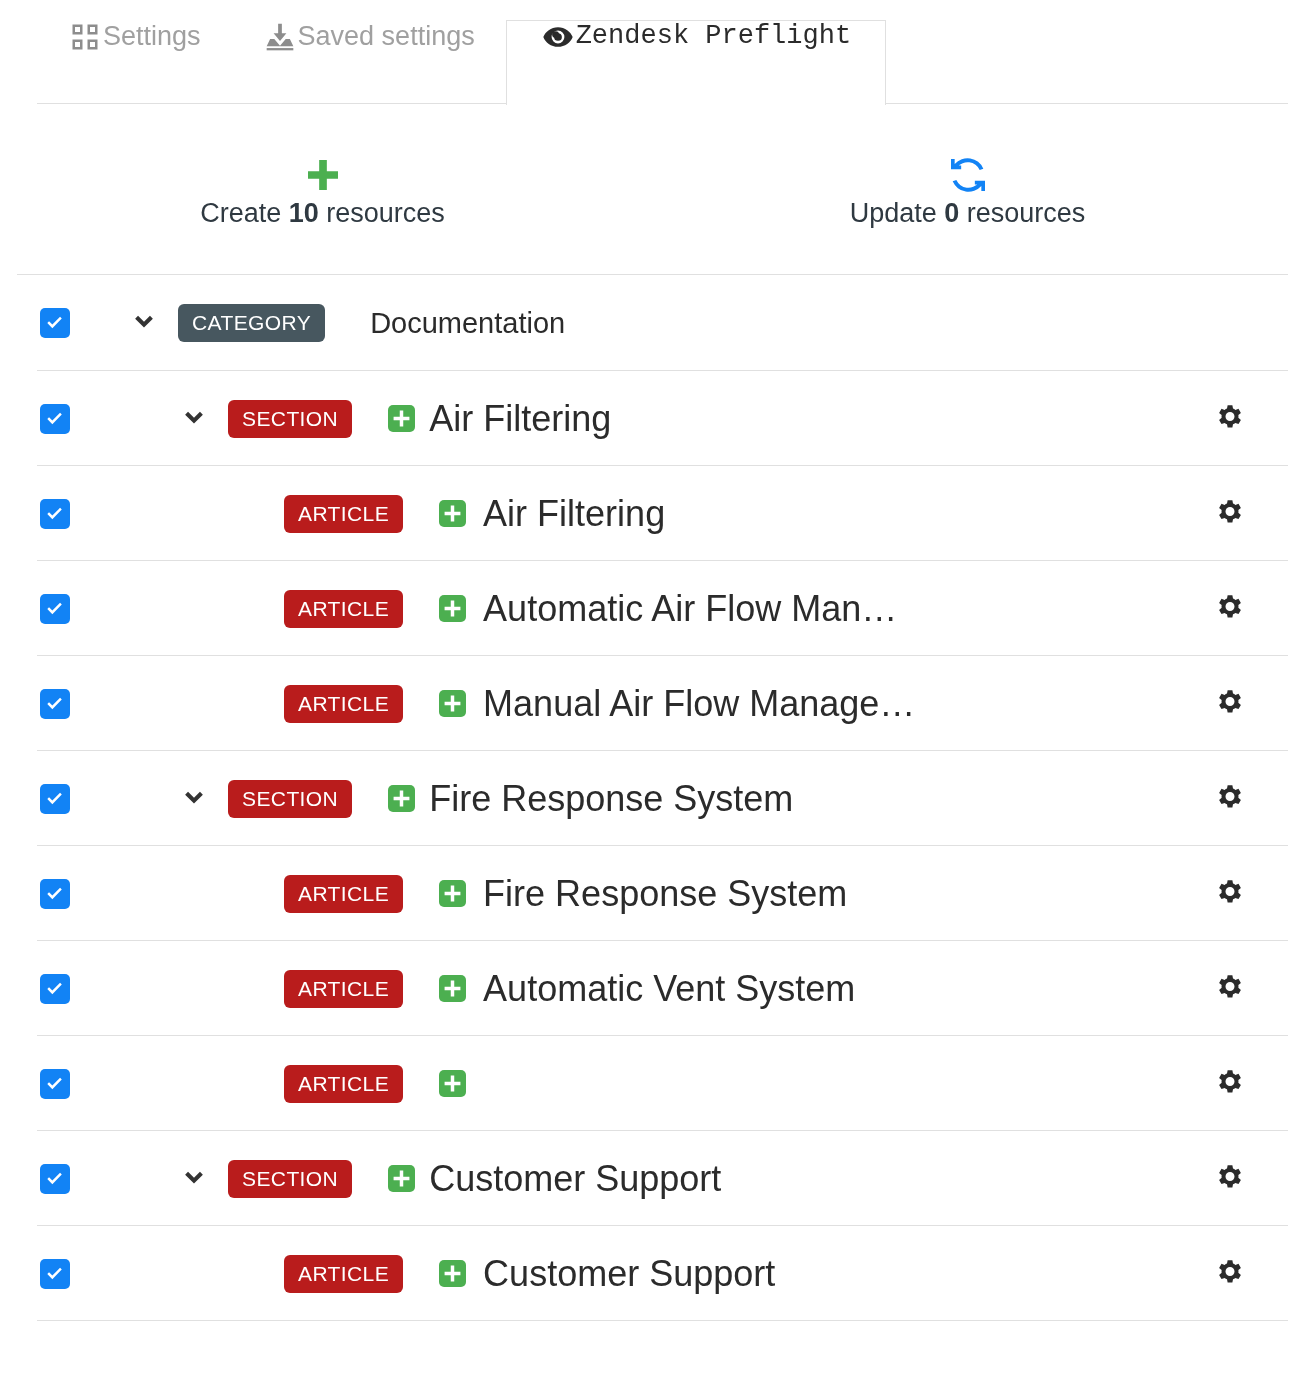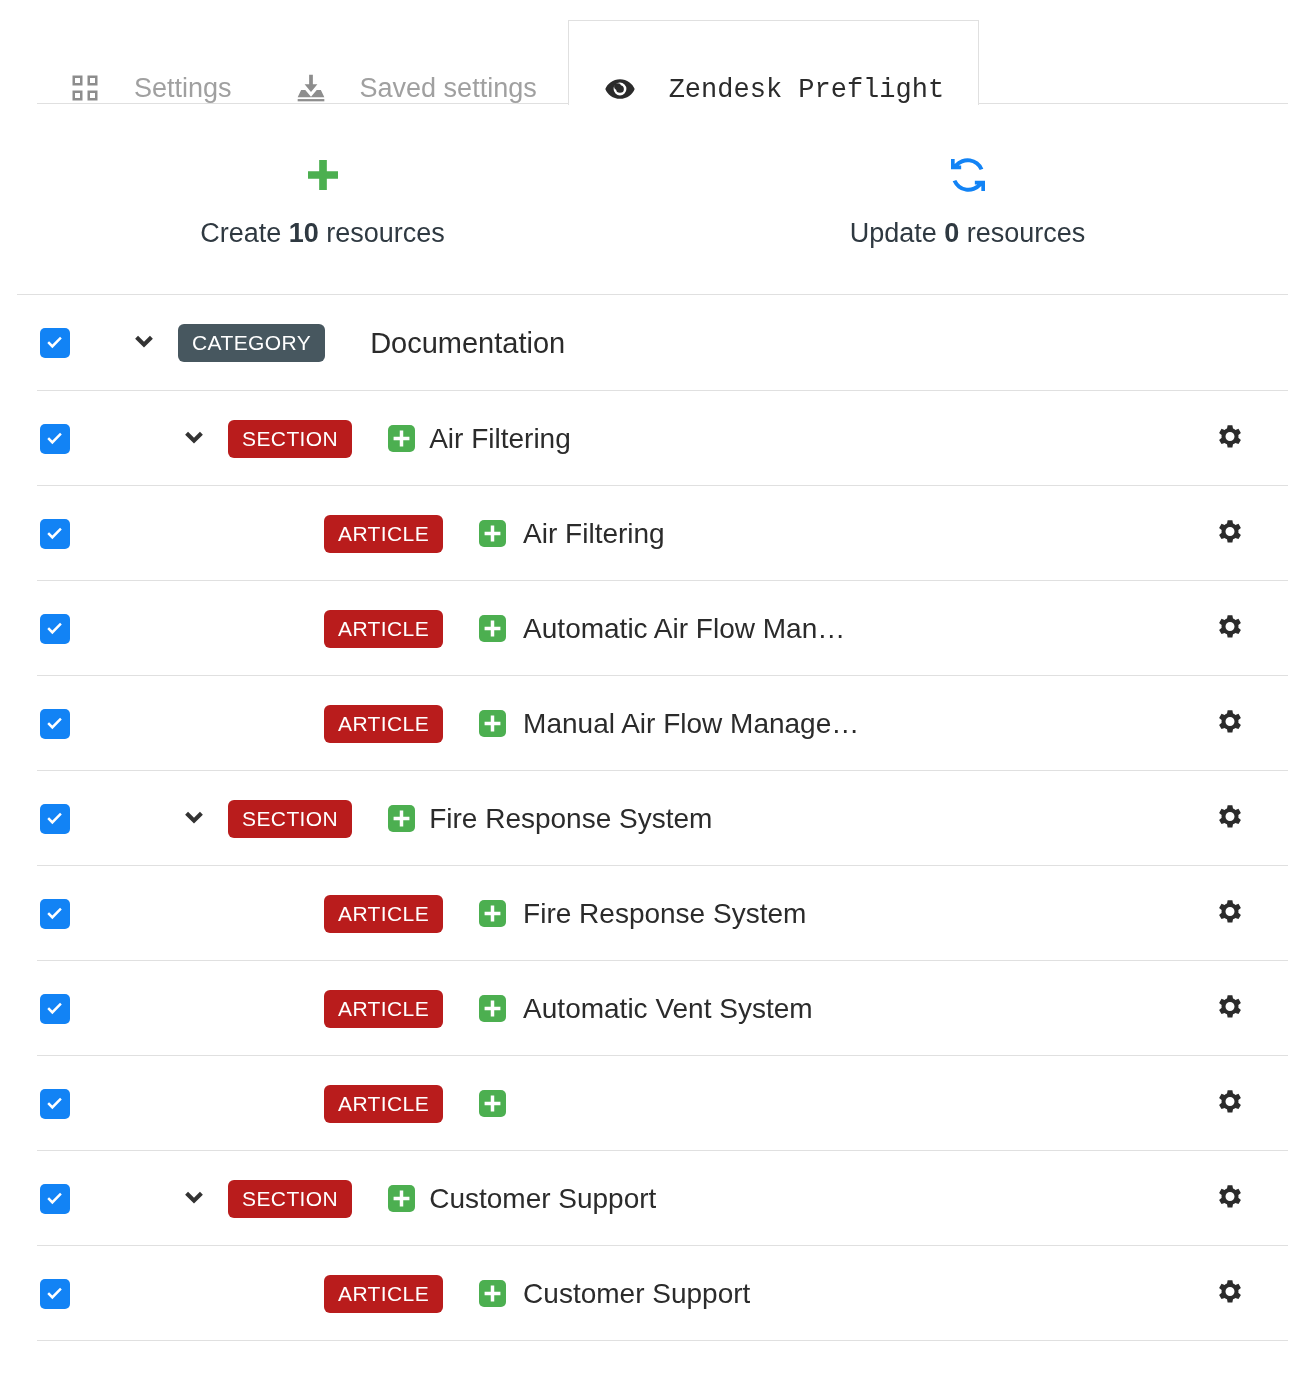--- a/index.html
+++ b/index.html
@@ -25,22 +25,22 @@
   .tabbar::after {
     content: "";
     position: absolute;
     left: 37px; right: 2px; bottom: 0;
     height: 1px;
     background: #e0e0e0;
   }
   .tab {
     position: relative;
     display: flex;
-    align-items: flex-end;
-    gap: 32px;
+    align-items: flex-start;
+    gap: 1px;
     height: 84px;
     padding: 0 30px;
     font-size: 27px;
     color: #a0a0a0;
     background: transparent;
     border: 1px solid transparent;
     border-bottom: none;
     cursor: pointer;
     white-space: nowrap;
   }
@@ -67,21 +67,20 @@
     position: absolute;
     left: 17px; right: 2px; bottom: 0;
     height: 1px;
     background: #e0e0e0;
   }
   .summary-col {
     flex: 1 1 50%;
     display: flex;
     flex-direction: column;
     align-items: center;
-    gap: 20px;
   }
   .summary-icon { height: 46px; display: flex; align-items: center; justify-content: center; }
   .summary-label { font-size: 27px; color: #2f3941; white-space: nowrap; }
   .summary-label b { font-weight: bold; }
 
   
   .tree { padding-top: 0; }
   .row {
     position: relative;
     display: flex;
@@ -144,21 +143,21 @@
   .badge.category-badge { background: #47575f; }
 
   .plus-chip {
     width: 27px; height: 27px;
     border-radius: 5px;
     background: #4caf50;
     display: flex; align-items: center; justify-content: center;
     flex: 0 0 27px;
   }
   .title {
-    font-size: 28px;
+    font-size: 36px;
     color: #2b2b2b;
     white-space: nowrap;
     overflow: hidden;
     text-overflow: ellipsis;
   }
   .title.bold { font-weight: normal; font-size: 29px; }
 
   .gear {
     margin-left: auto;
     width: 40px; height: 40px;
@@ -171,21 +170,21 @@
   .lvl-cat  .chev { margin-left: 12px; }
   .lvl-cat  .badge { margin-left: 12px; }
   .lvl-cat  .title { margin-left: 45px; }
 
   .lvl-sec  .chev { margin-left: 62px; }
   .lvl-sec  .badge { margin-left: 12px; }
   .lvl-sec  .plus-chip { margin-left: 36px; }
   .lvl-sec  .title { margin-left: 14px; }
 
   .lvl-art  .chev { margin-left: 62px; }
-  .lvl-art  .badge { margin-left: 108px; }
+  .lvl-art  .badge { margin-left: 68px; }
   .lvl-art  .plus-chip { margin-left: 36px; }
   .lvl-art  .title { margin-left: 17px; }
 </style>
 </head>
 <body>
 
 <div class="tabbar" id="tabbar">
     <div class="tab">
       <span class="tab-icon">
         <svg aria-hidden="true" width="30" height="30" viewBox="0 0 24 24">

